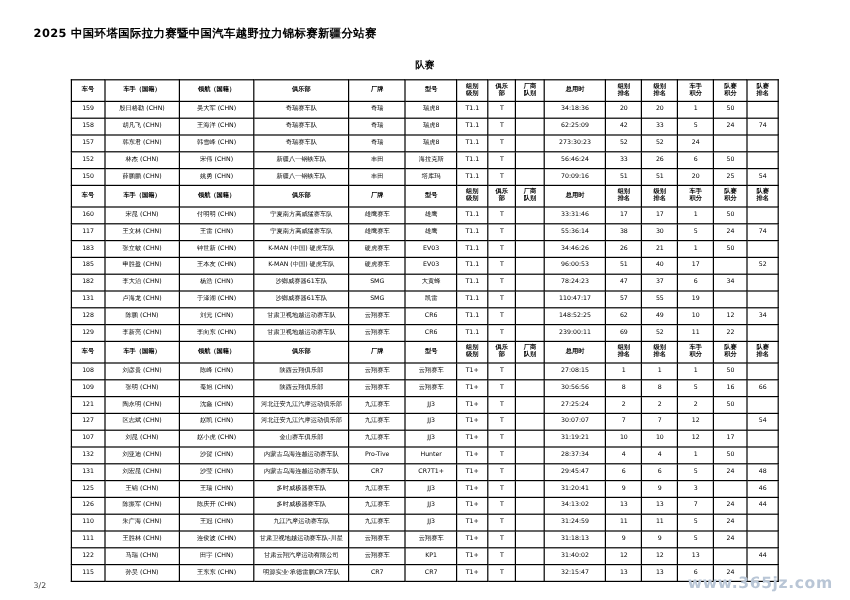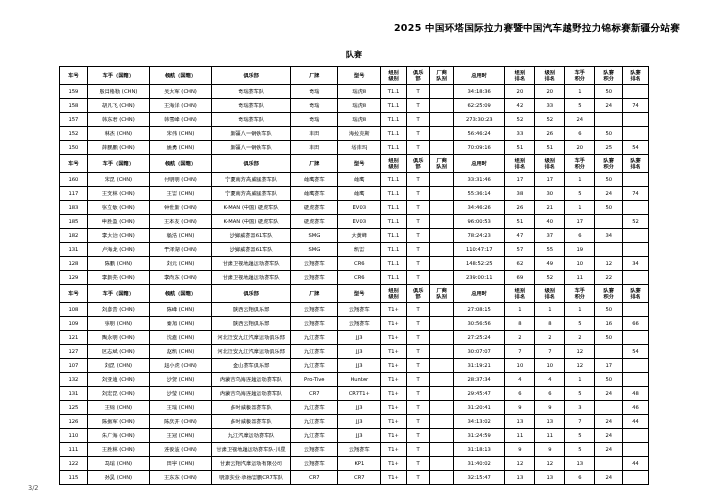--- a/index.html
+++ b/index.html
@@ -3,21 +3,21 @@
 <meta charset="utf-8">
 <style>
   html,body{margin:0;padding:0;}
   body{
     width:708px;height:500px;background:#ffffff;
     font-family:"DejaVu Sans","Liberation Sans",sans-serif;
     color:#000;overflow:hidden;position:relative;
   }
   .page{position:relative;width:708px;height:500px;box-sizing:border-box;padding:16px 28px 0 28px;}
   .doc-title{
-    text-align:right;font-size:9.5px;font-weight:bold;letter-spacing:.3px;
+    text-align:left;font-size:9.5px;font-weight:bold;letter-spacing:.3px;
     margin:6px 0 14px 0;
   }
   .section-label{
     text-align:center;font-size:8px;font-weight:bold;margin:0 0 6px 0;
   }
   table.main{
     border-collapse:collapse;width:590px;margin:0 auto;
     table-layout:fixed;
   }
   table.main td,table.main th{
@@ -702,13 +702,14 @@
           <td>13</td>
           <td>13</td>
           <td>6</td>
           <td>24</td>
           <td></td>
         </tr>
       </tbody>
   </table>
 
   <div class="footer">3/2</div>
+  <div class="wm">www.365jz.com</div>
 </div>
 
 </body></html>

